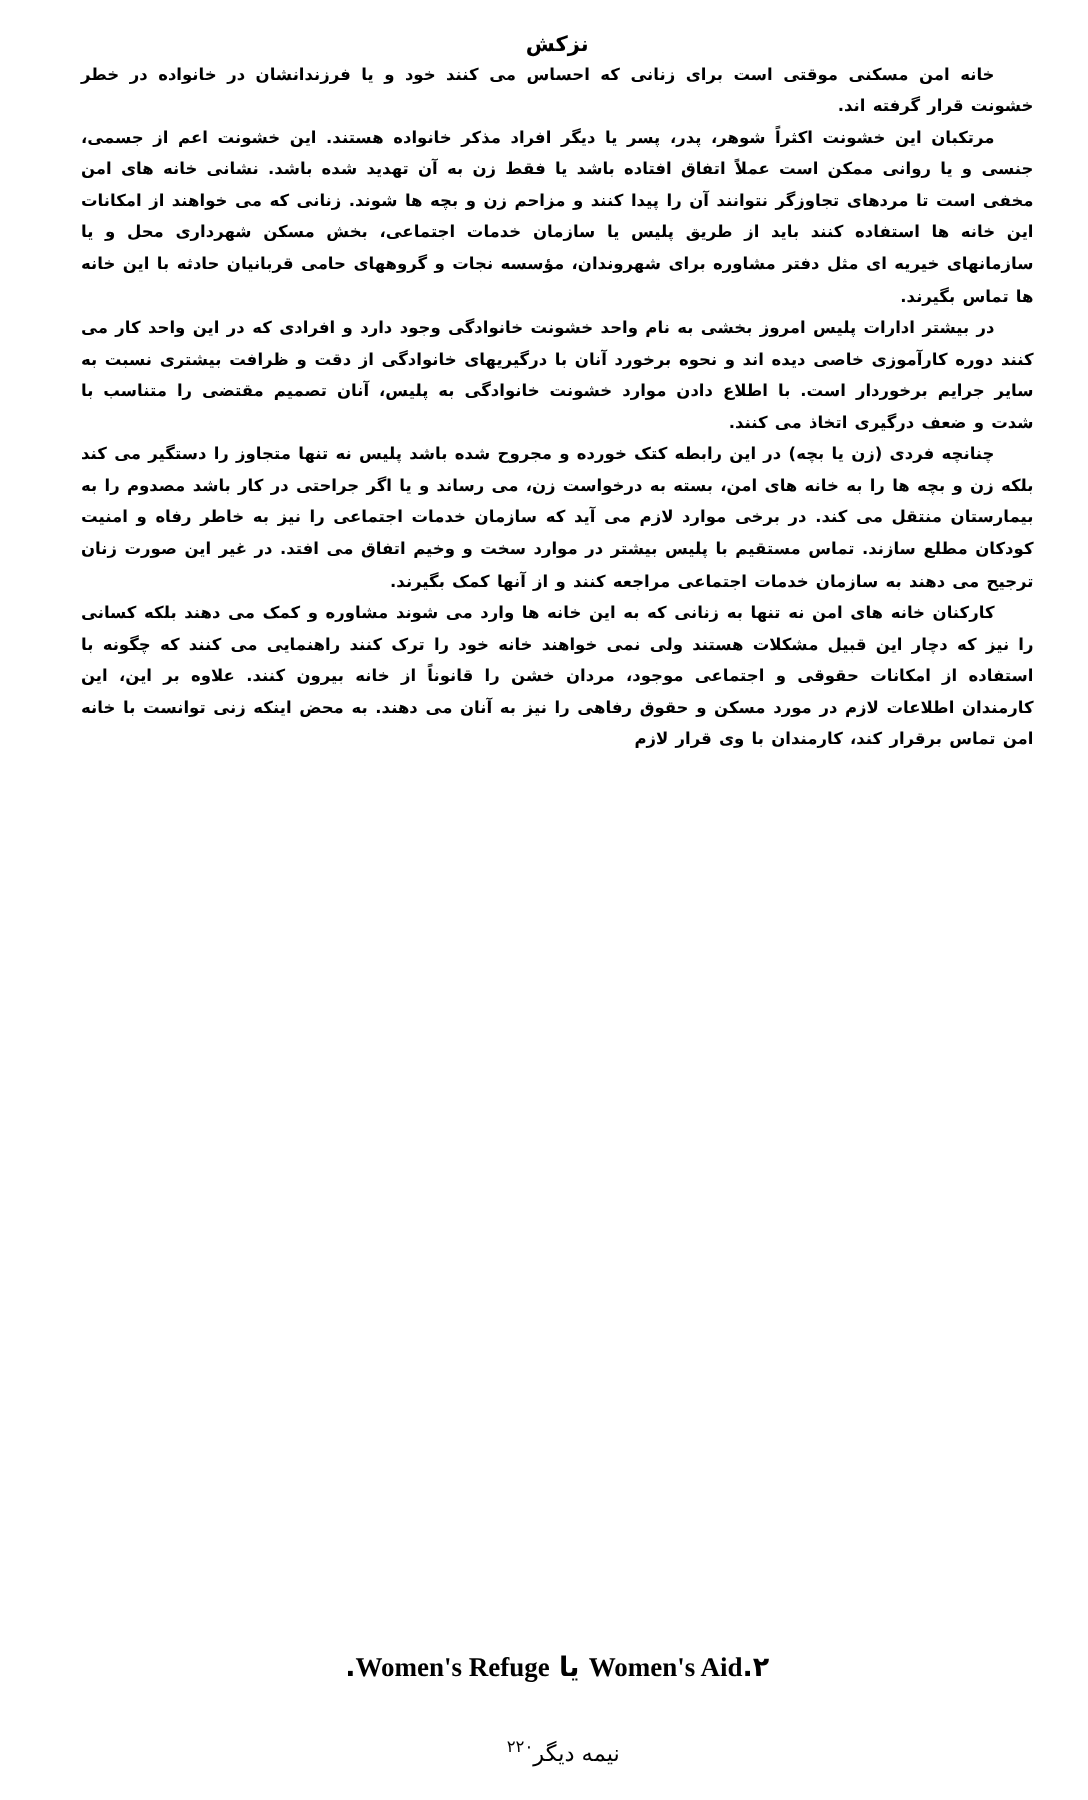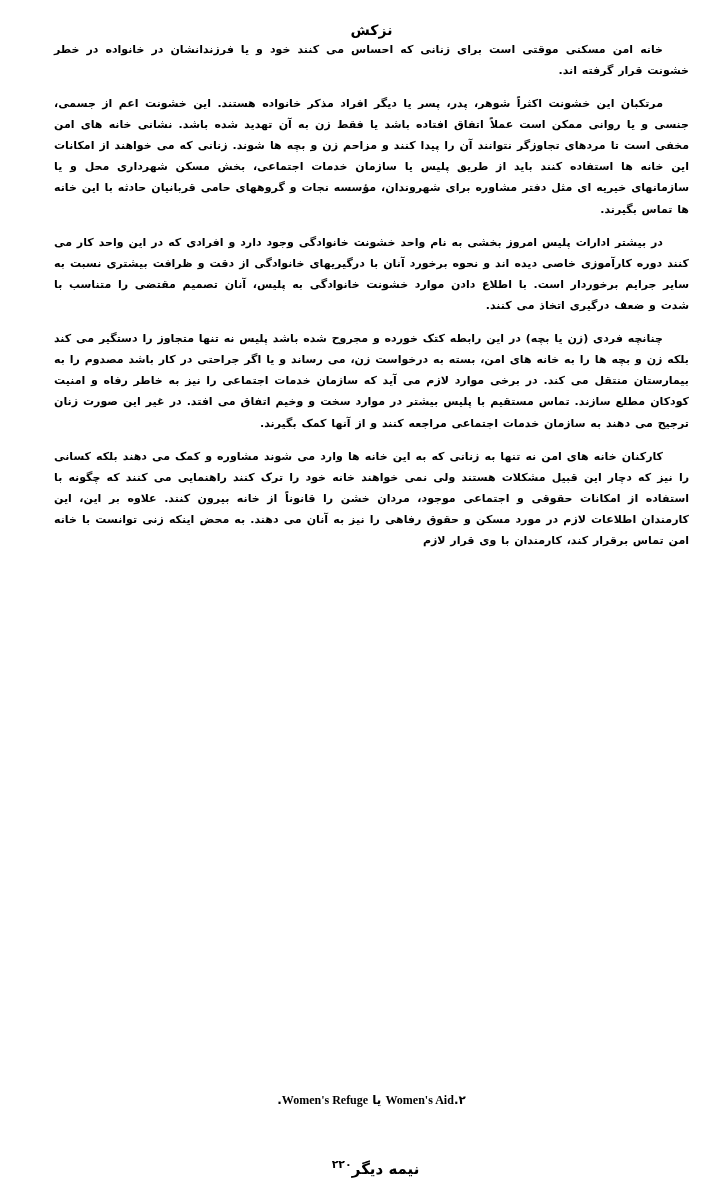--- a/index.html
+++ b/index.html
@@ -50,45 +50,45 @@
     text-align: justify;
     text-align-last: right;
     font-size: 11px;
     line-height: 1.92;
     font-weight: bold;
     text-indent: 26px;
     word-spacing: 1px;
     padding: 0 2px;
   }
   .body-text p + p {
-    margin-top: 12px;
+    margin-top: 0px;
   }
   .footnote {
     position: absolute;
     left: 34px;
     right: 34px;
-    bottom: 92px;
+    bottom: 78px;
     text-align: center;
-    font-size: 12px;
+    font-size: 18px;
     font-weight: bold;
     direction: rtl;
   }
   .footnote .latin {
     direction: ltr;
     unicode-bidi: embed;
     font-family: "Liberation Serif", serif;
   }
   .footer-line {
     position: absolute;
     left: 42px;
     right: 34px;
     bottom: 22px;
     text-align: center;
     font-size: 15px;
-    font-weight: bold;
+    font-weight: normal;
     letter-spacing: 0.5px;
   }
   .footer-line .pageno {
     font-size: 11px;
     vertical-align: super;
   }
 </style>
 </head>
 <body>
 

